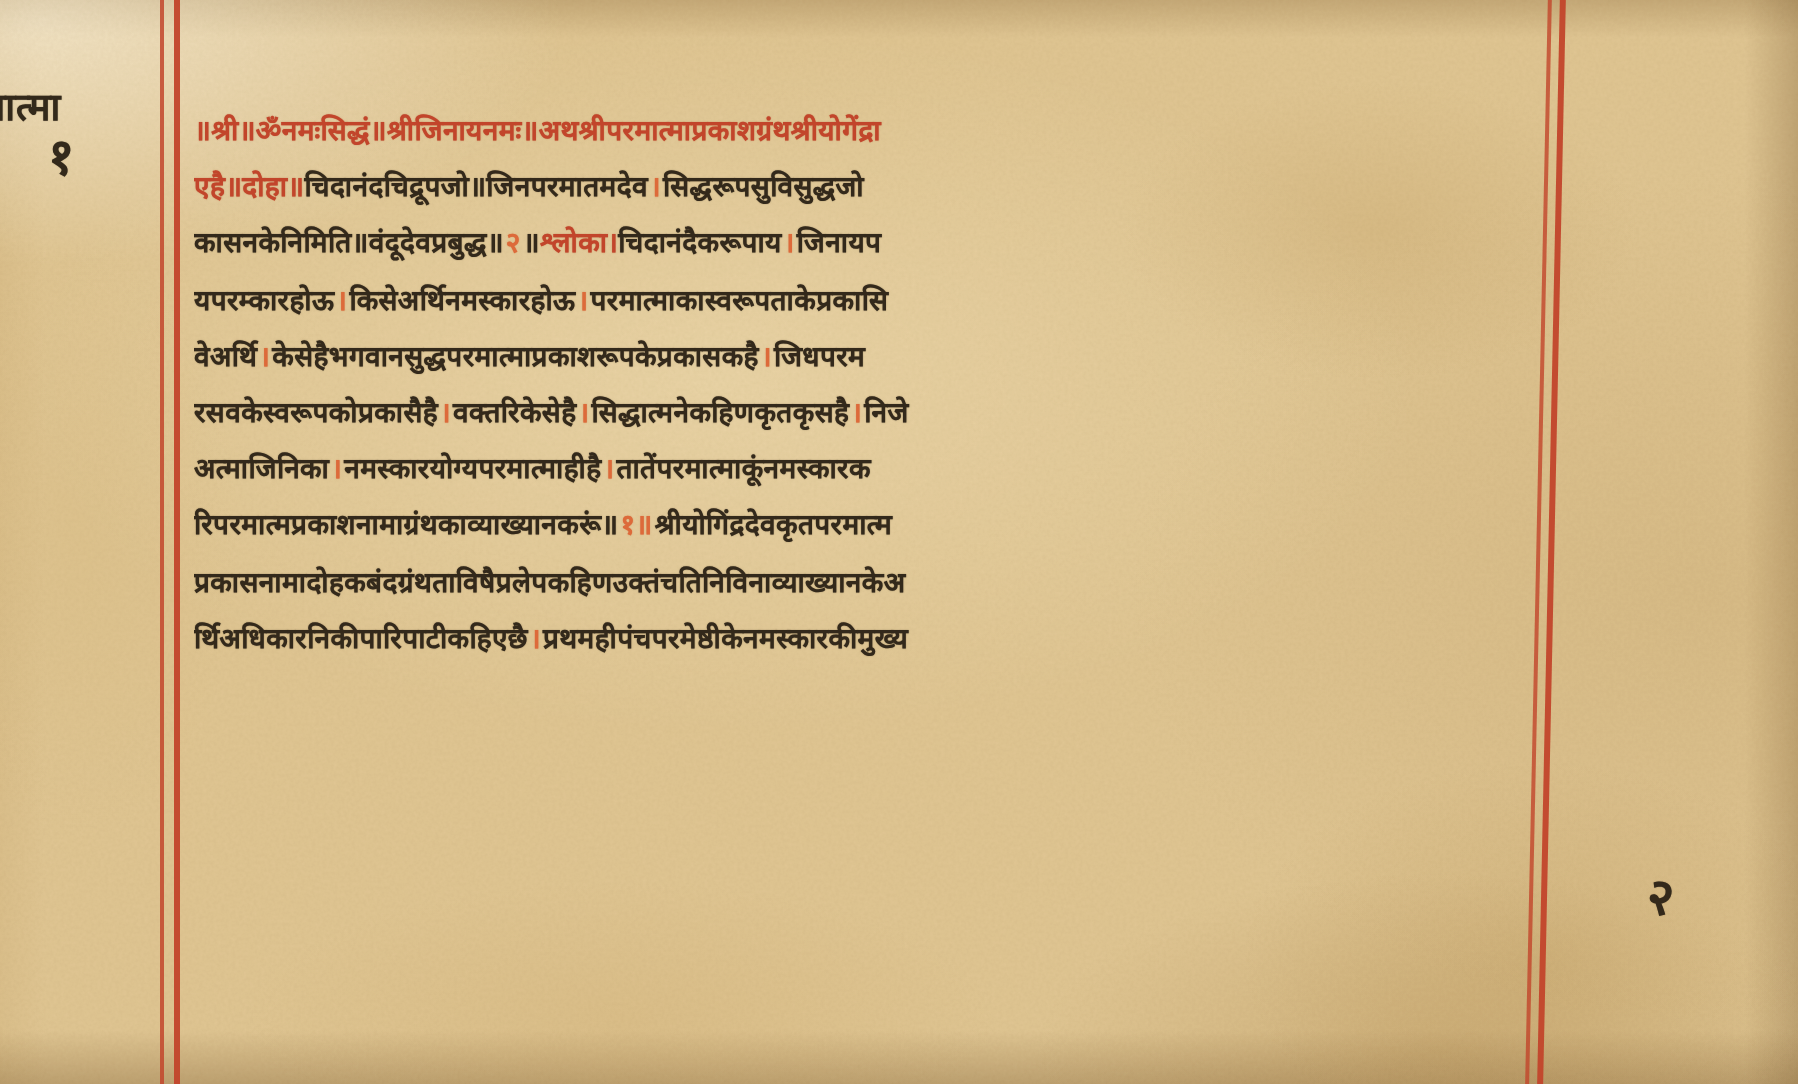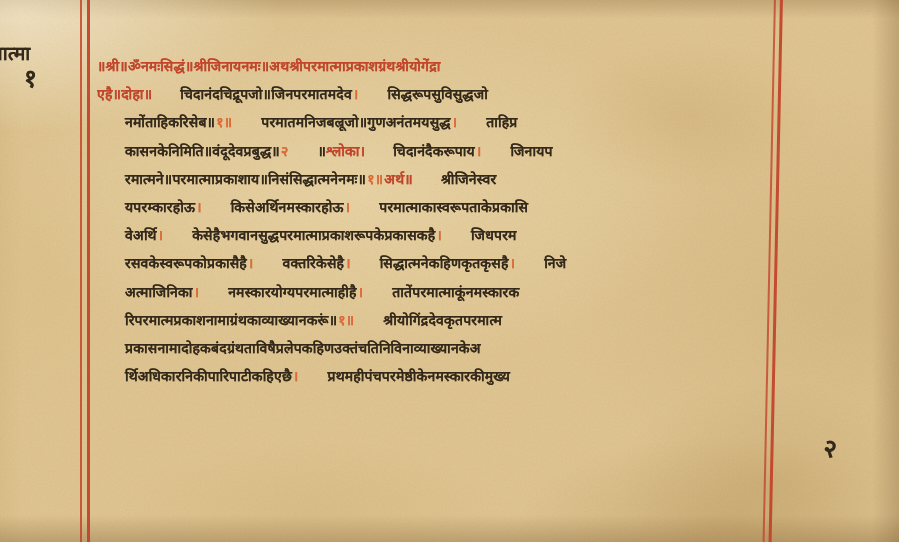--- a/index.html
+++ b/index.html
@@ -31,21 +31,21 @@
   .right-rules .rl{position:absolute;top:0;bottom:0;width:2px;background:var(--red);}
   .right-rules .r1{left:0;opacity:.8;}
   .right-rules .r2{left:6px;opacity:.95;width:2.5px;}
 
   .text-block{
     position:absolute;left:97px;top:52px;width:682px;
     color:var(--black);font-weight:700;
   }
   .line{height:28.2px;line-height:28.4px;font-size:14px;white-space:nowrap;overflow:hidden;
         letter-spacing:.2px;text-shadow:0 0 .6px rgba(40,28,12,.55);}
-  .seg-k{color:var(--black);padding-left:28px;}
+  .seg-k{color:var(--black);}
   .seg-r{color:var(--red);text-shadow:0 0 .6px rgba(170,55,25,.6);}
   .seg-a{color:var(--accent);text-shadow:0 0 .6px rgba(200,85,40,.6);padding:0 1px;}
 
   .margin-note{position:absolute;left:-17px;top:40px;font-size:19px;font-weight:700;color:var(--black);
                letter-spacing:.5px;text-shadow:0 0 .5px rgba(40,28,12,.5);}
   .folio-num{position:absolute;font-weight:700;color:var(--black);text-shadow:0 0 .5px rgba(40,28,12,.5);}
   .folio-left{left:24px;top:60px;font-size:25px;transform:rotate(4deg);}
   .folio-right{left:824px;top:430px;font-size:25px;transform:rotate(10deg);}
 </style>
 </head>
@@ -73,23 +73,21 @@
     <div class="rl r2"></div>
   </div>
 
   <div class="margin-note">रमात्मा</div>
   <div class="folio-num folio-left">१</div>
   <div class="folio-num folio-right">२</div>
 
   <div class="text-block">
       <div class="line"><span class="seg-r">॥श्री॥ॐनमःसिद्धं॥श्रीजिनायनमः॥अथश्रीपरमात्माप्रकाशग्रंथश्रीयोगेंद्रा</span></div>
       <div class="line"><span class="seg-r">एहै॥दोहा॥</span><span class="seg-k">चिदानंदचिद्रूपजो॥जिनपरमातमदेव</span><span class="seg-a">।</span><span class="seg-k">सिद्धरूपसुविसुद्धजो</span></div>
-      <div class="line"><span class="seg-k">नमोंताहिकरिसेब॥</span><span class="seg-a">१॥</span><span class="seg-k">परमातमनिजबल्रूजो॥गुणअनंतमयसुद्ध</span><span class="seg-a">।</span><span class="seg-k">ताहिप्र</span></div>
       <div class="line"><span class="seg-k">कासनकेनिमिति॥वंदूदेवप्रबुद्ध॥</span><span class="seg-a">२</span><span class="seg-k">॥</span><span class="seg-r">श्लोका।</span><span class="seg-k">चिदानंदैकरूपाय</span><span class="seg-a">।</span><span class="seg-k">जिनायप</span></div>
-      <div class="line"><span class="seg-k">रमात्मने॥परमात्माप्रकाशाय॥निसंसिद्धात्मनेनमः॥</span><span class="seg-a">१॥</span><span class="seg-r">अर्थ॥</span><span class="seg-k">श्रीजिनेस्वर</span></div>
       <div class="line"><span class="seg-k">यपरम्कारहोऊ</span><span class="seg-a">।</span><span class="seg-k">किसेअर्थिनमस्कारहोऊ</span><span class="seg-a">।</span><span class="seg-k">परमात्माकास्वरूपताकेप्रकासि</span></div>
       <div class="line"><span class="seg-k">वेअर्थि</span><span class="seg-a">।</span><span class="seg-k">केसेहैभगवानसुद्धपरमात्माप्रकाशरूपकेप्रकासकहै</span><span class="seg-a">।</span><span class="seg-k">जिधपरम</span></div>
       <div class="line"><span class="seg-k">रसवकेस्वरूपकोप्रकासैहै</span><span class="seg-a">।</span><span class="seg-k">वक्तरिकेसेहै</span><span class="seg-a">।</span><span class="seg-k">सिद्धात्मनेकहिणकृतकृसहै</span><span class="seg-a">।</span><span class="seg-k">निजे</span></div>
       <div class="line"><span class="seg-k">अत्माजिनिका</span><span class="seg-a">।</span><span class="seg-k">नमस्कारयोग्यपरमात्माहीहै</span><span class="seg-a">।</span><span class="seg-k">तातेंपरमात्माकूंनमस्कारक</span></div>
       <div class="line"><span class="seg-k">रिपरमात्मप्रकाशनामाग्रंथकाव्याख्यानकरूं॥</span><span class="seg-a">१॥</span><span class="seg-k">श्रीयोगिंद्रदेवकृतपरमात्म</span></div>
       <div class="line"><span class="seg-k">प्रकासनामादोहकबंदग्रंथताविषैप्रलेपकहिणउक्तंचतिनिविनाव्याख्यानकेअ</span></div>
       <div class="line"><span class="seg-k">र्थिअधिकारनिकीपारिपाटीकहिएछै</span><span class="seg-a">।</span><span class="seg-k">प्रथमहीपंचपरमेष्ठीकेनमस्कारकीमुख्य</span></div>
     </div>
 
 </div>

